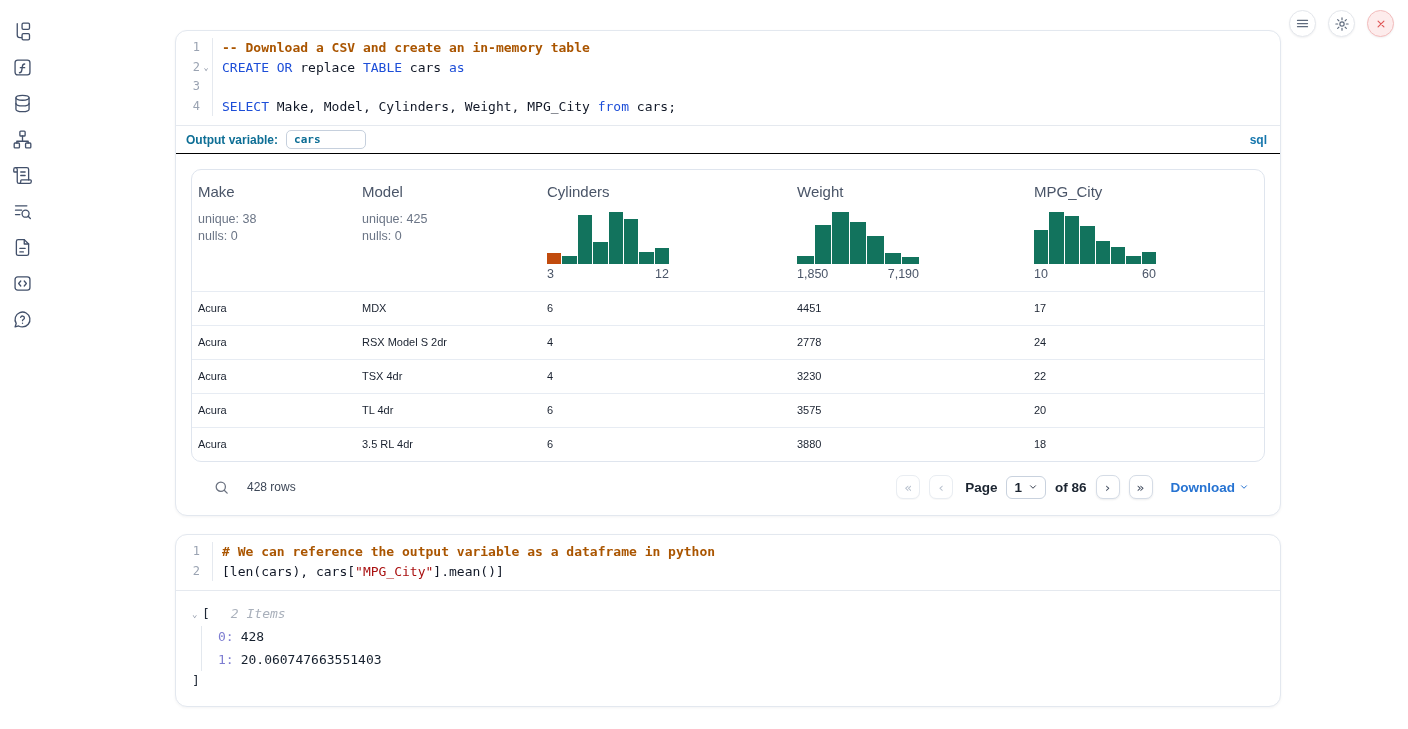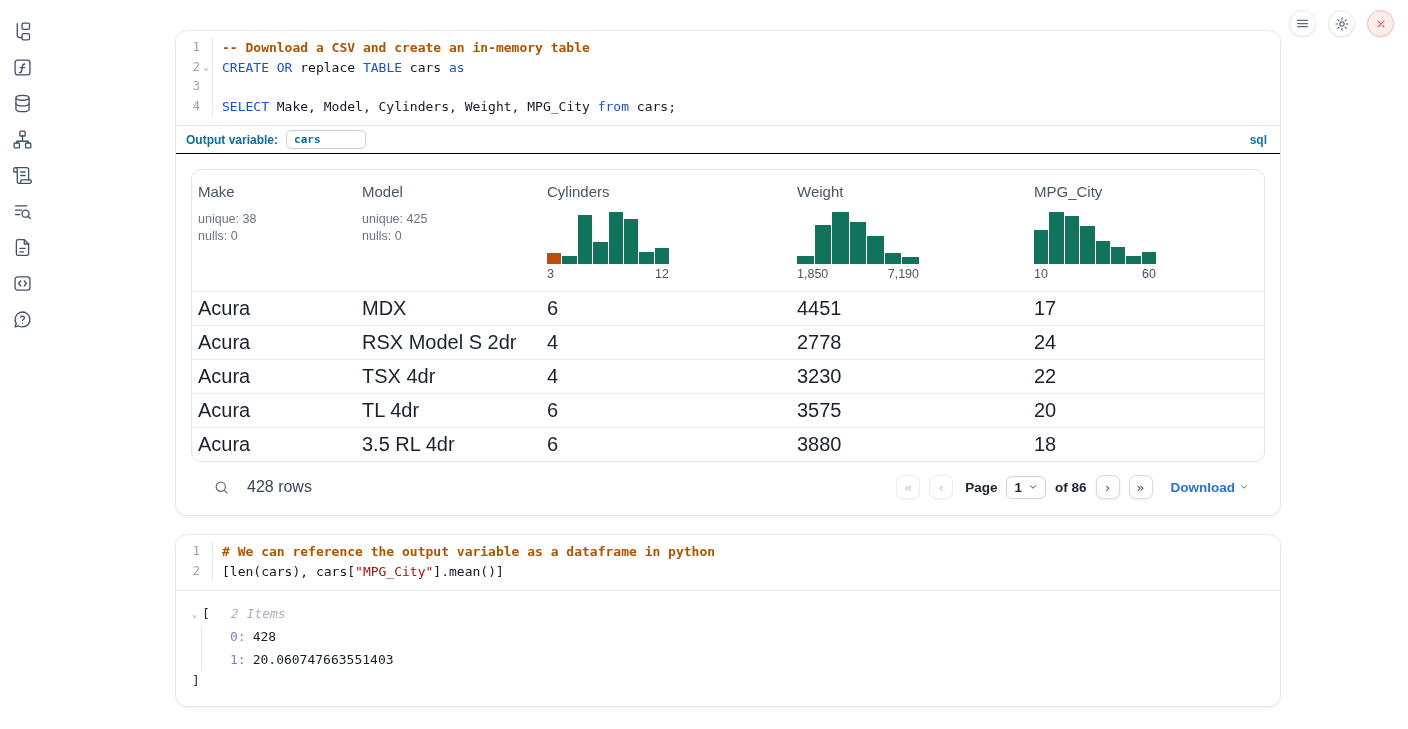--- a/index.html
+++ b/index.html
@@ -57,46 +57,46 @@
   .thead, .tr { display:grid; grid-template-columns:164px 185px 250px 237px 1fr; }
   .th { padding:13px 6px 10px; }
   .th-title { font-size:15px; color:#4a5568; }
   .th-stats { margin-top:11px; }
   .th-stat { font-size:12.5px; color:#6b7586; line-height:16.5px; }
   .hist { margin-top:12px; width:122px; }
   .hist-bars { display:flex; align-items:flex-end; gap:1px; height:52px; }
   .hist-bar { flex:1; }
   .hist-axis { display:flex; justify-content:space-between; font-size:12.5px; color:#4a5568; margin-top:3px; }
   .tr { border-top:1px solid #e7ecf3; cursor:default; }
-  .td { padding:8px 6px; font-size:20px; color:#1a2230; line-height:17px; }
+  .td { padding:8px 6px; font-size:11px; color:#1a2230; line-height:17px; }
 
   
   .table-footer { display:flex; align-items:center; padding:13px 16px 16px 22px; }
   .search-icon { color:#6b7280; cursor:pointer; }
-  .row-count { margin-left:17px; font-size:16px; color:#3d4757; }
+  .row-count { margin-left:17px; font-size:12px; color:#3d4757; }
   .pager { margin-left:auto; display:flex; align-items:center; gap:9px; }
   .pg-btn { width:24px; height:24px; border:1px solid #d5dce6; border-radius:7px; background:#fff;
     display:flex; align-items:center; justify-content:center; font-size:13px; color:#414c5e;
     box-shadow:0 1px 2px rgba(16,24,40,.08); cursor:pointer; font-family:"DejaVu Sans",sans-serif; }
   .pg-btn.disabled { color:#b7c0cd; border-color:#e9edf2; box-shadow:0 1px 1px rgba(16,24,40,.03); }
   .page-label, .of-label { font-size:13.5px; font-weight:600; color:#1b2430; }
   .page-label { margin-left:3px; }
   .pg-select { display:flex; align-items:center; gap:6px; border:1px solid #c9d2de; border-radius:6px;
     padding:0 7px; height:23px; font-size:13.5px; font-weight:600; color:#1b2430; background:#fff; cursor:pointer; }
   .download { margin-left:9px; display:flex; align-items:center; gap:4px; color:#2673d2;
     font-size:13.5px; font-weight:600; cursor:pointer; }
 
   
   .py-output { border-top:1px solid #e5e9ef; padding:13px 16px 16px;
     font-family:"DejaVu Sans Mono","Liberation Mono",monospace; font-size:13px; color:#1f2937; }
   .tree-head { display:flex; align-items:center; line-height:20px; }
   .tw { font-size:9px; color:#8b94a5; width:10px; cursor:pointer; }
   .brk { color:#1f2937; }
   .items-label { color:#a9b0bb; font-style:italic; margin-left:21px; }
-  .tree-children { margin-left:9px; border-left:1px solid #e3e8ee; padding-left:28px; margin-top:2px; }
+  .tree-children { margin-left:9px; border-left:1px solid #e3e8ee; padding-left:16px; margin-top:2px; }
   .out-entry { line-height:22.5px; }
   .out-key { color:#7d7dd1; }
   .out-val { color:#16202e; margin-left:7px; }
   .close-brk { line-height:19px; }
 </style>
 </head>
 <body>
 
 <div class="sidebar">
   <div class="side-icon">

